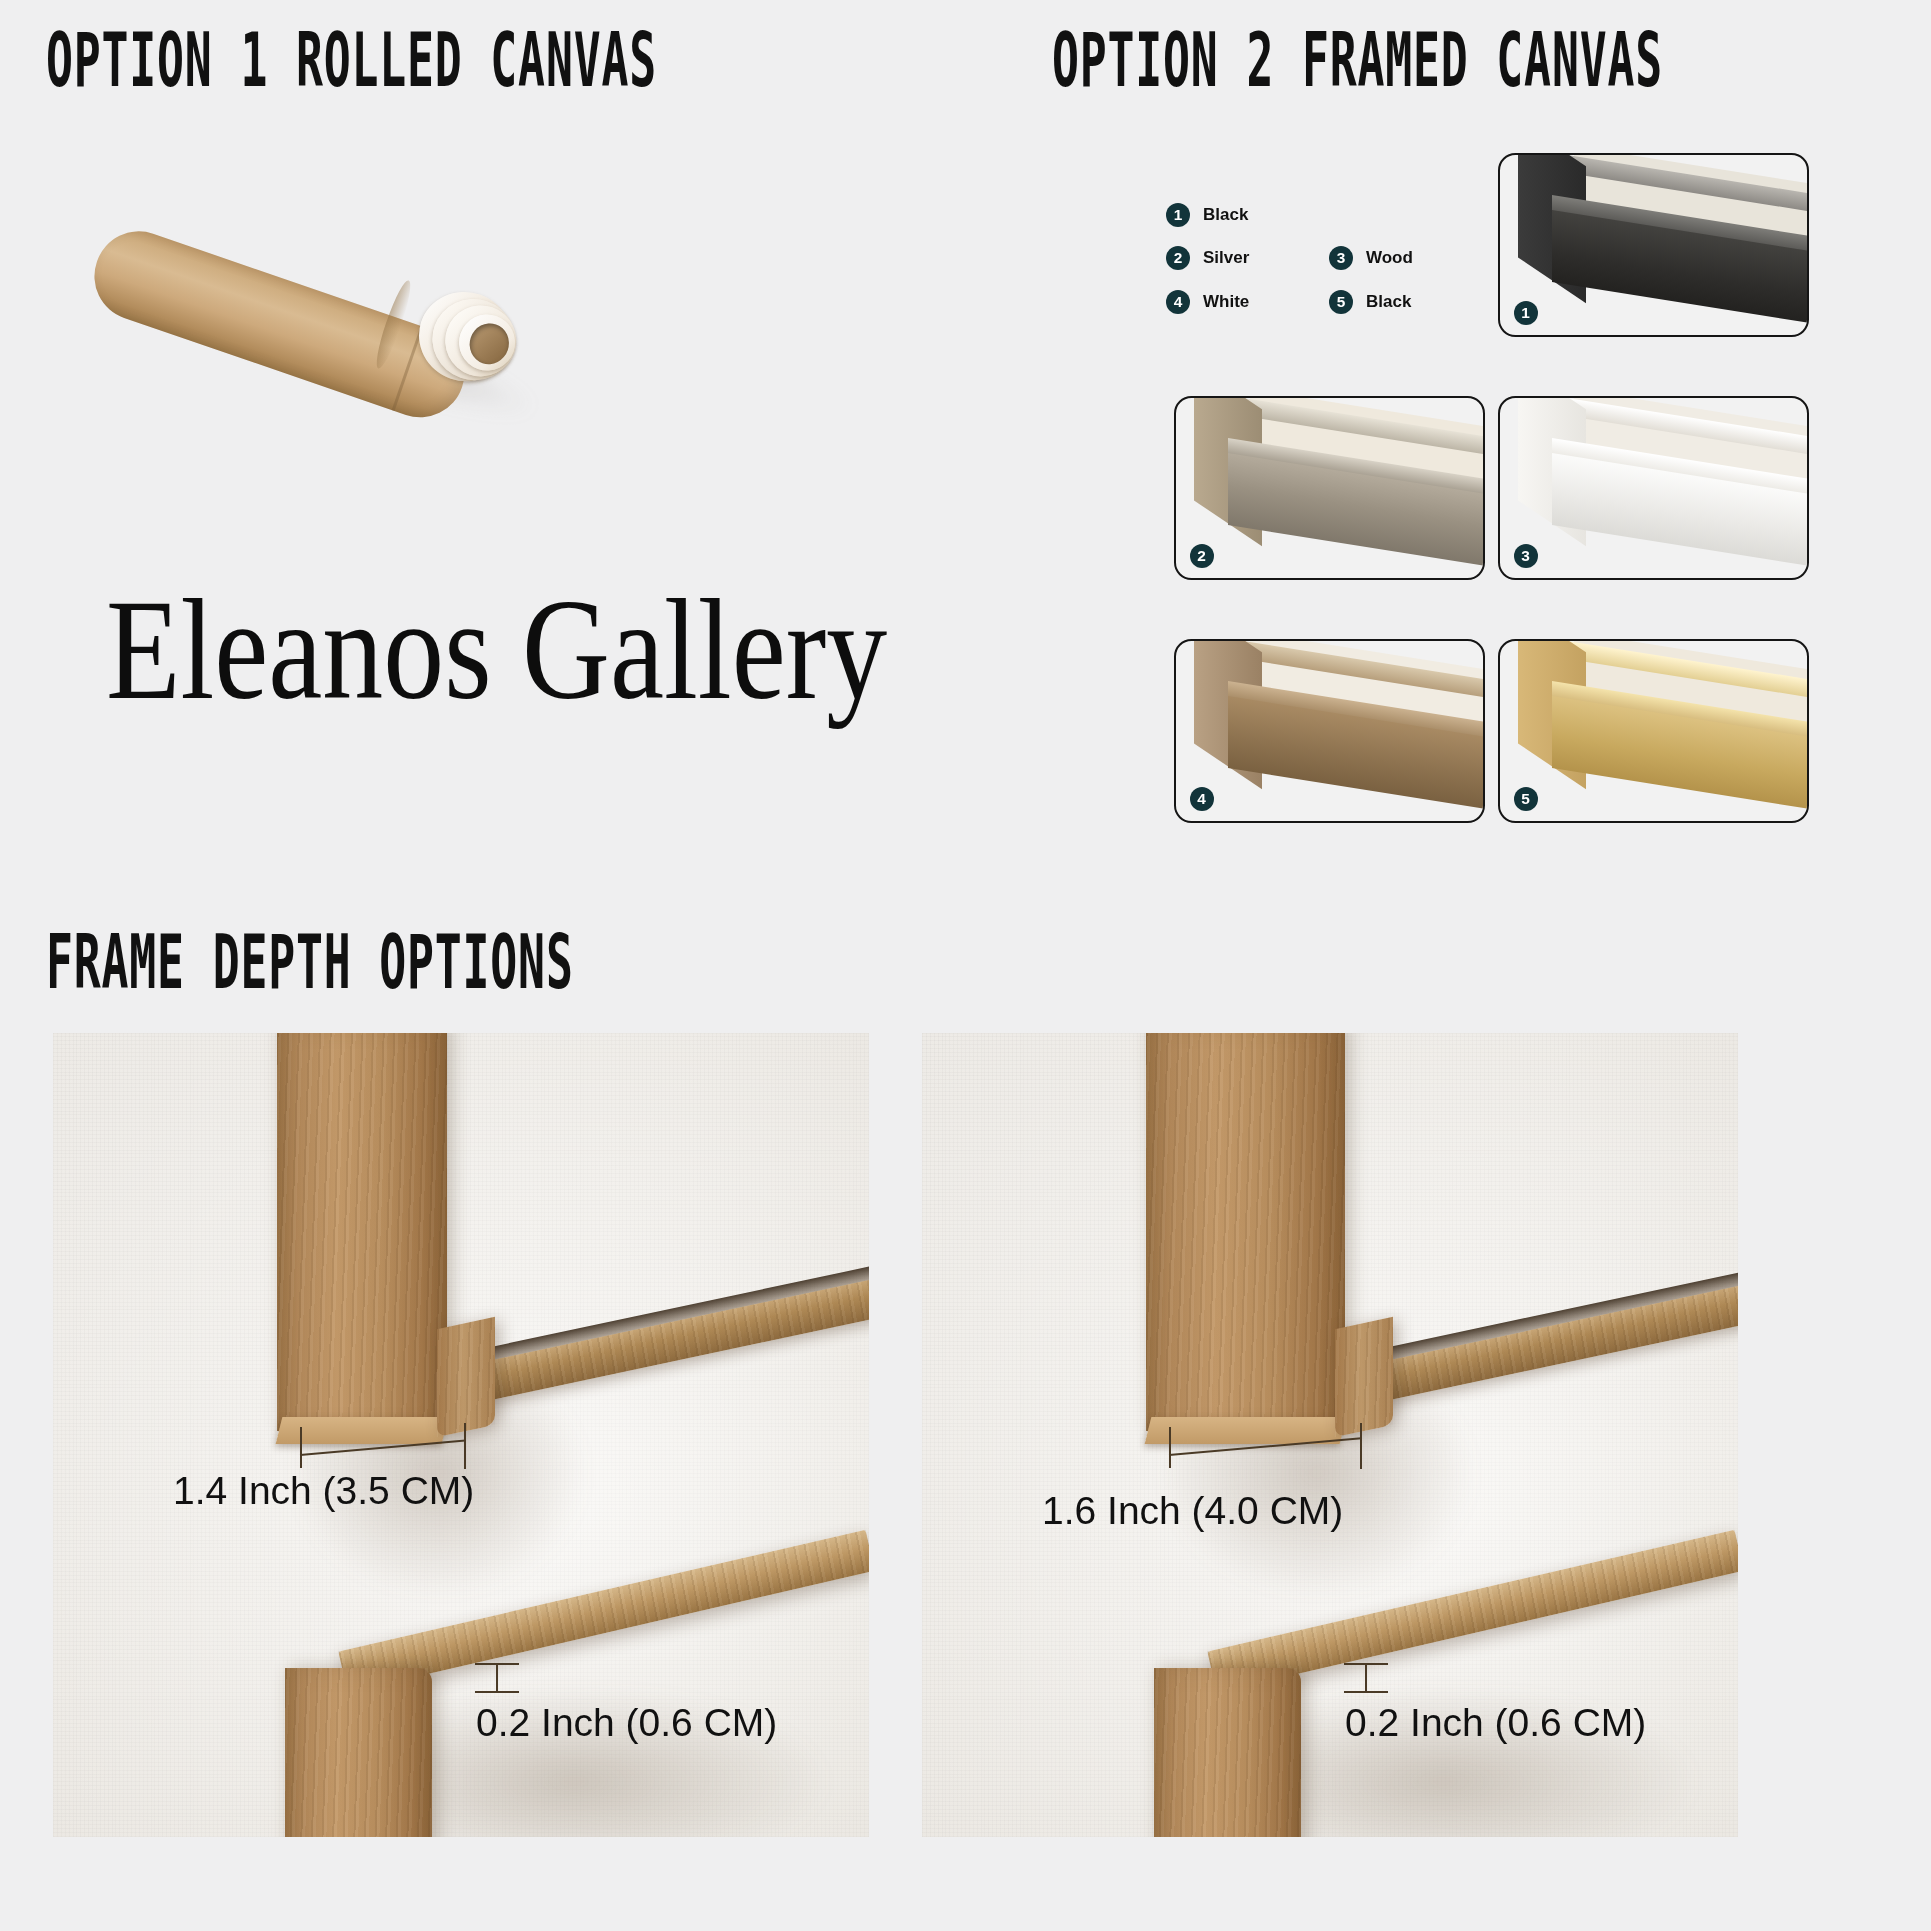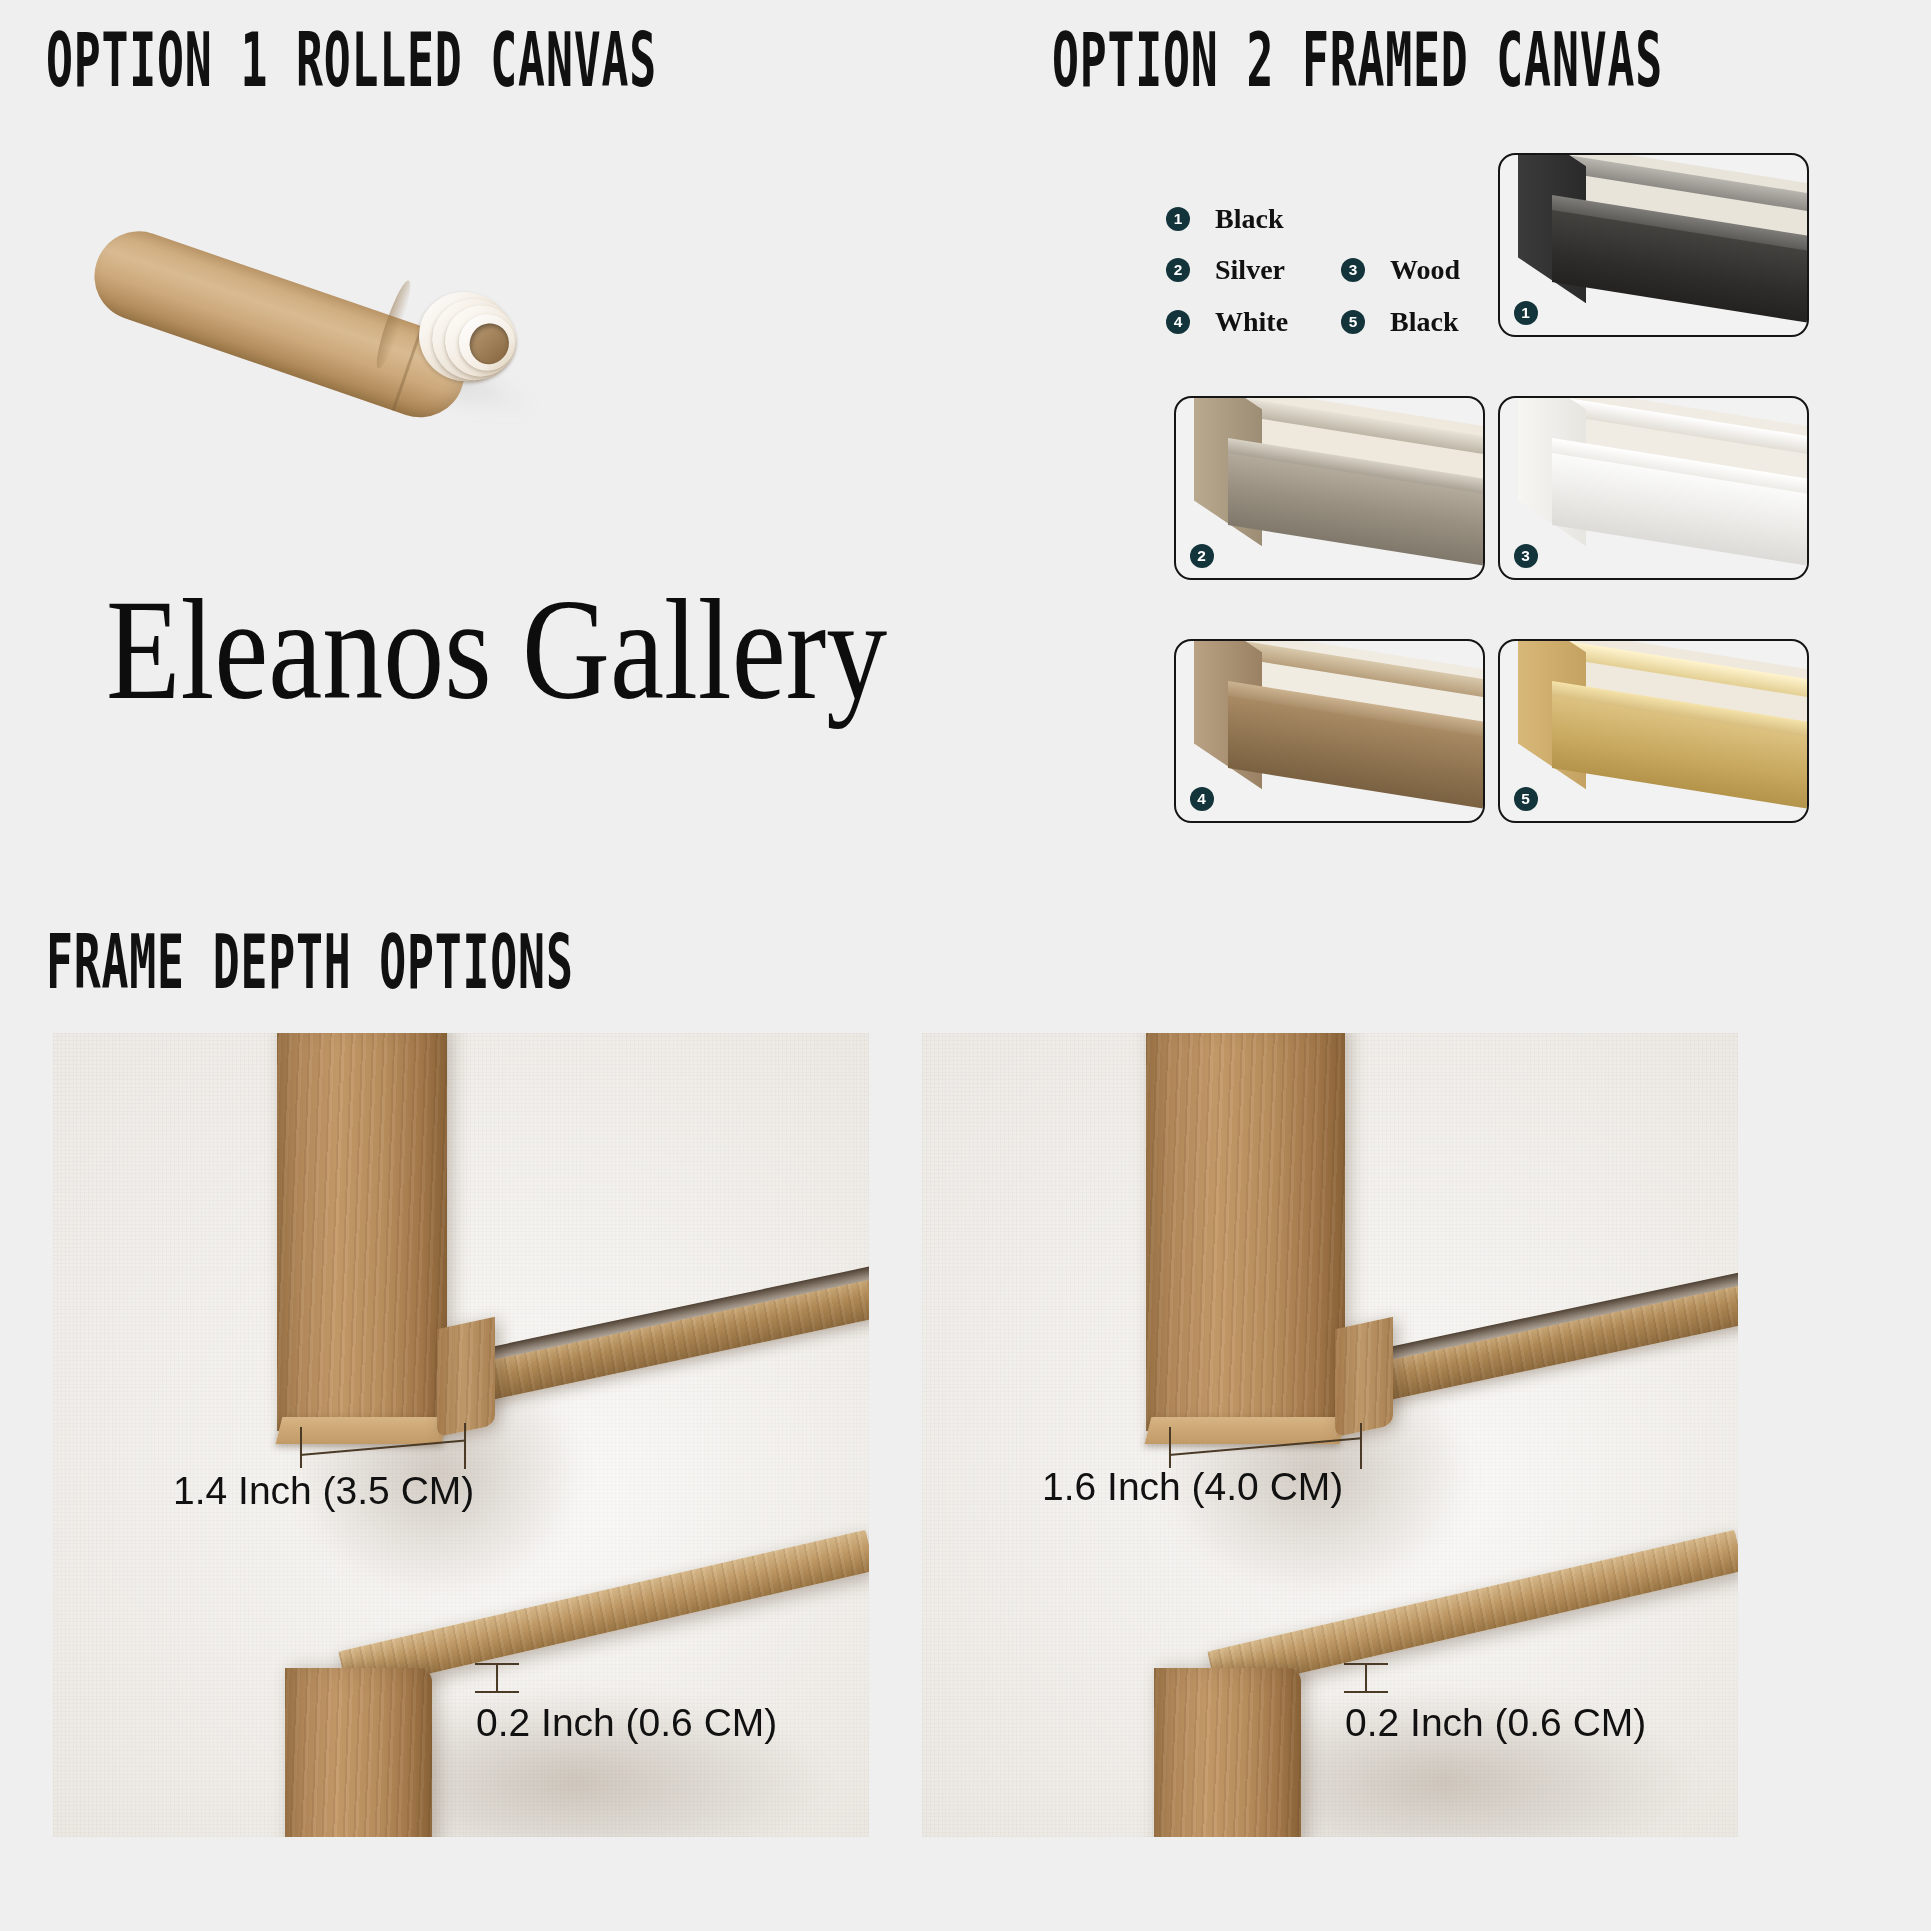--- a/index.html
+++ b/index.html
@@ -82,21 +82,21 @@
   .legend-rows{ margin-top:33px; }
   .legend-row{ display:flex; align-items:center; margin-bottom:19.3px; }
   .legend-item{ display:flex; align-items:center; }
   .legend-item.col2{ margin-left:33px; }
   .badge{
     width:24px; height:24px; border-radius:50%;
     background:#12343a; color:#fff;
     font-size:15.4px; font-weight:700; line-height:24px; text-align:center;
     flex:0 0 auto;
   }
-  .legend-label{ margin-left:25px; font-size:28px; color:#111; font-weight:600;font-family:Liberation Serif, serif; }
+  .legend-label{ margin-left:13px; font-size:17px; color:#111; font-weight:600; }
   .legend-item.col2 .legend-label{ width:100px; }
   .legend-item.col1 .legend-label{ width:93px; }
 
   
   .swatch{
     position:absolute;
     border:2.9px solid #151515; border-radius:17.4px;
     overflow:hidden; background:#f2f2f2;
   }
   #sw-1{ left:1498px; top:153px; width:307px; height:180px; }
@@ -420,20 +420,20 @@
   <div class="rail rail-bottom" style="left:290px;top:618px;width:541px;height:42px;transform:rotate(-13deg);">
       <div class="grain"></div>
     </div>
   <div class="bar-v" style="left:232px;top:635px;width:147px;height:251px;border-radius:0 13.5px 0 0;">
       <div class="grain"></div>
     </div>
 
   <div class="dim-tick" style="left:247px;top:394px;height:41px;"></div>
   <div class="dim-line" style="left:247px;top:421px;width:193px;transform:rotate(-5deg);transform-origin:left center;"></div>
   <div class="dim-tick" style="left:438px;top:390px;height:46px;"></div>
-  <div class="dim-text" style="left:120px;top:432px;text-align:center;">1.6 Inch (4.0 CM)</div>
+  <div class="dim-text" style="left:120px;top:456px;text-align:center;">1.6 Inch (4.0 CM)</div>
 
   <div class="dim-line" style="left:422px;top:630px;width:44px;"></div>
   <div class="dim-tick" style="left:443px;top:630px;height:29px;"></div>
   <div class="dim-line" style="left:422px;top:658px;width:44px;"></div>
   <div class="dim-text" style="left:423px;top:668px;">0.2 Inch (0.6 CM)</div>
 </div>
 
 
 </body></html>

